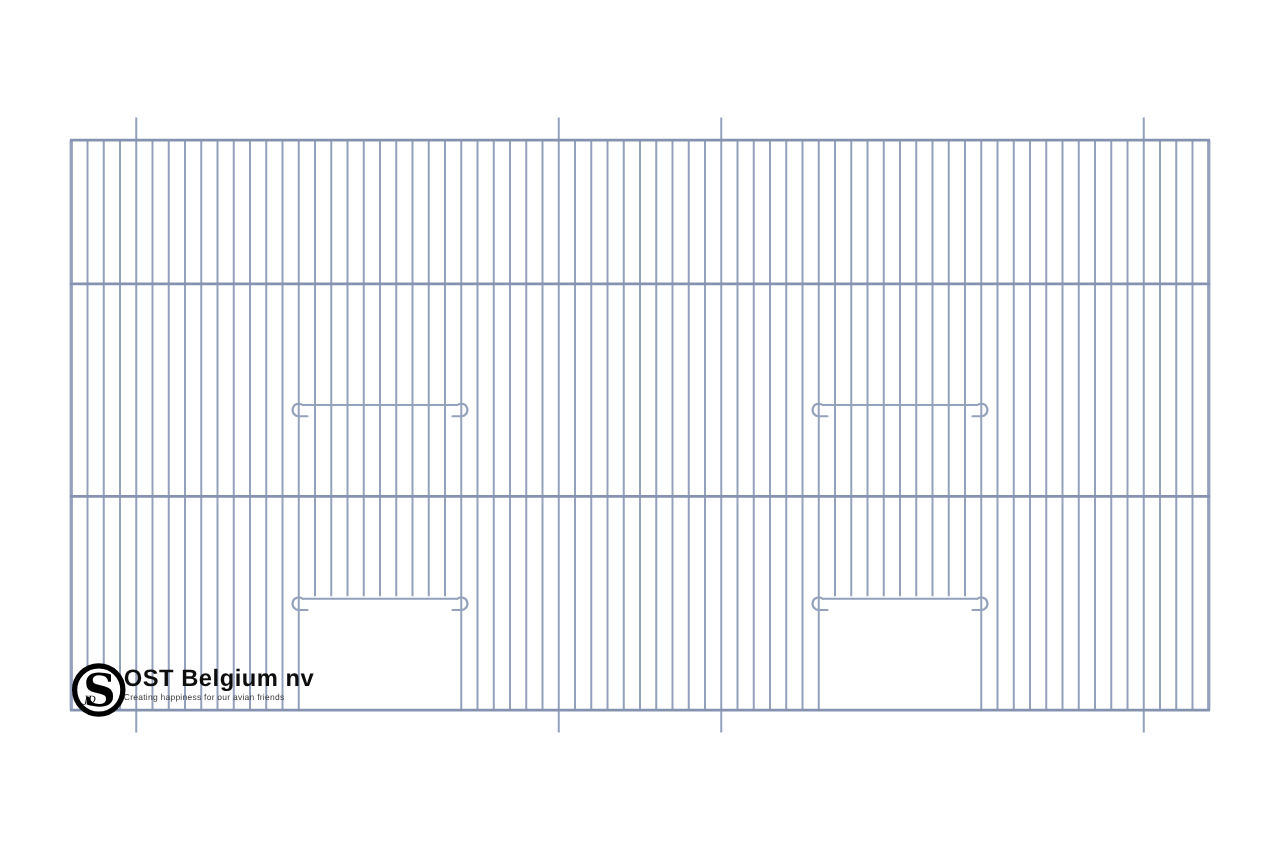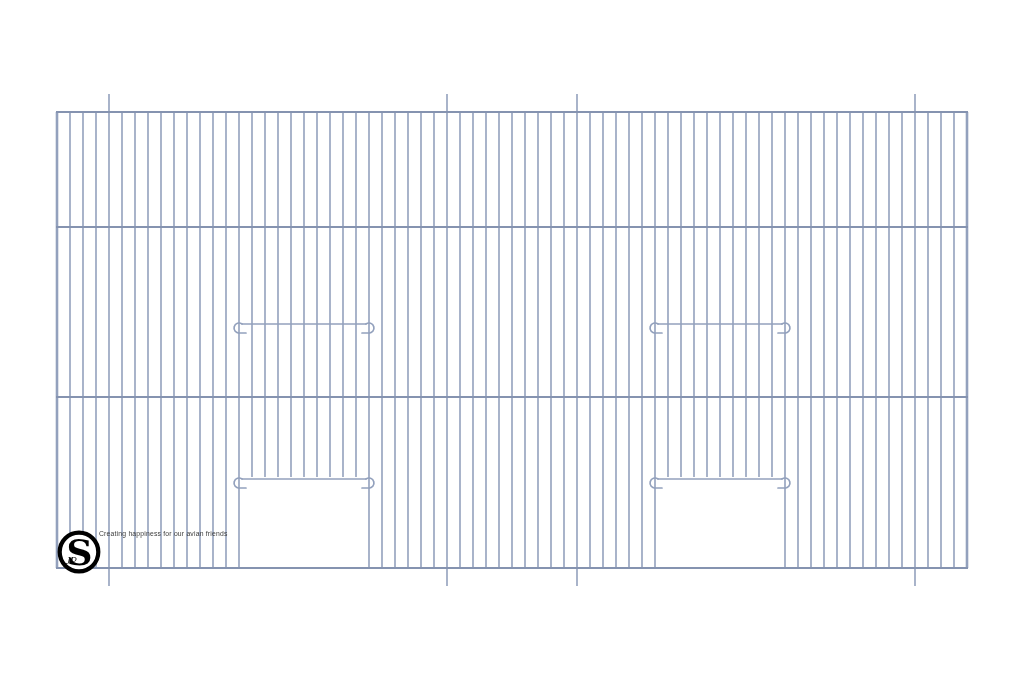--- a/index.html
+++ b/index.html
@@ -141,17 +141,18 @@
       </g>
     </svg>
 
   <div class="brand">
     <svg class="monogram" viewBox="0 0 46 46">
       <circle cx="23" cy="23" r="19.3" fill="#ffffff" stroke="#000000" stroke-width="4.2"></circle>
       <text x="23.5" y="35.5" text-anchor="middle" font-family="DejaVu Serif, serif" font-weight="bold" font-size="36" fill="#000000">S</text>
       <text x="16" y="33" text-anchor="middle" font-family="DejaVu Serif, serif" font-style="italic" font-size="8" fill="#000000">JD</text>
     </svg>
     <div class="brand-text">
+      <div class="brand-name">OST Belgium nv</div>
       <div class="brand-tagline">Creating happiness for our avian friends</div>
     </div>
   </div>
 
 </div>
 
 </body></html>

